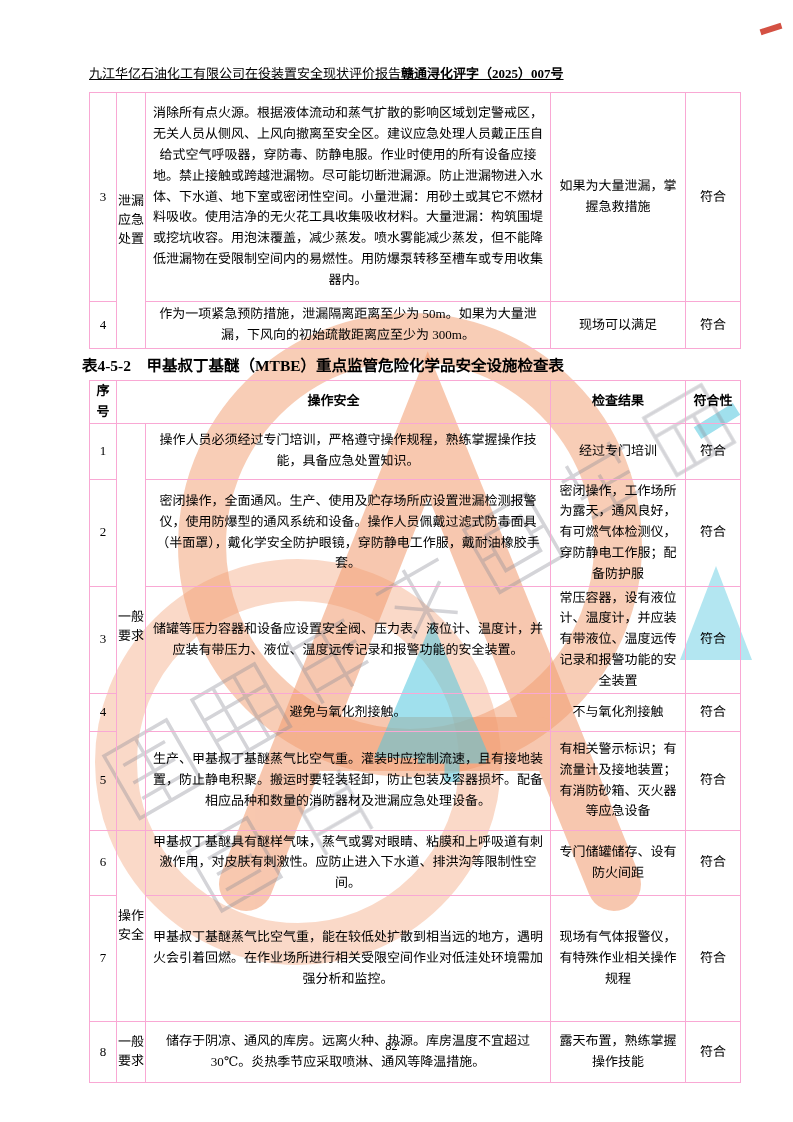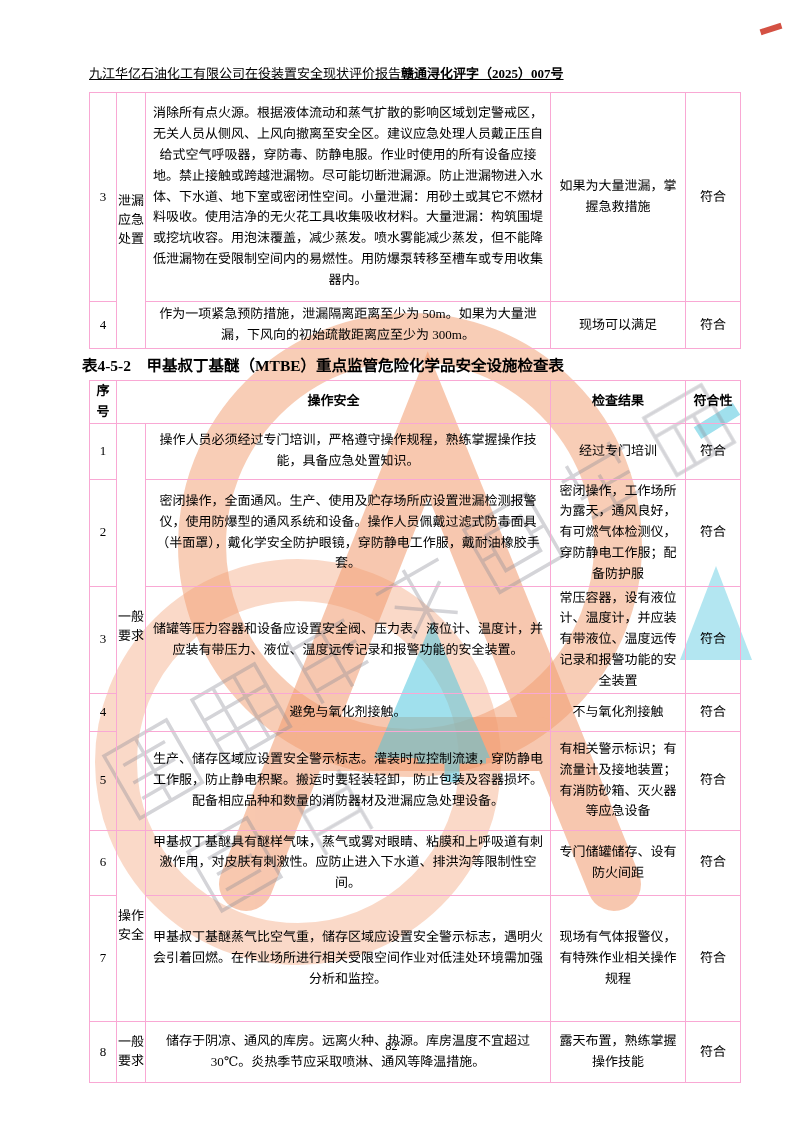--- a/index.html
+++ b/index.html
@@ -166,34 +166,34 @@
         <td>符合</td>
       </tr>
       <tr>
         <td style="height:35px">4</td>
         <td>避免与氧化剂接触。</td>
         <td>不与氧化剂接触</td>
         <td>符合</td>
       </tr>
       <tr>
         <td style="height:96px">5</td>
-        <td>生产、储存区域应设置安全警示标志。灌装时应控制流速，穿防静电工作服，防止静电积聚。搬运时要轻装轻卸，防止包装及容器损坏。配备相应品种和数量的消防器材及泄漏应急处理设备。</td>
+        <td>生产、甲基叔丁基醚蒸气比空气重。灌装时应控制流速，且有接地装置，防止静电积聚。搬运时要轻装轻卸，防止包装及容器损坏。配备相应品种和数量的消防器材及泄漏应急处理设备。</td>
         <td>有相关警示标识；有流量计及接地装置；有消防砂箱、灭火器等应急设备</td>
         <td>符合</td>
       </tr>
       <tr>
         <td style="height:58px">6</td>
         <td class="group-cell" rowspan="2">操作安全</td>
         <td>甲基叔丁基醚具有醚样气味，蒸气或雾对眼睛、粘膜和上呼吸道有刺激作用，对皮肤有刺激性。应防止进入下水道、排洪沟等限制性空间。</td>
         <td>专门储罐储存、设有防火间距</td>
         <td>符合</td>
       </tr>
       <tr>
         <td style="height:123px">7</td>
-        <td>甲基叔丁基醚蒸气比空气重，储存区域应设置安全警示标志，遇明火会引着回燃。在作业场所进行相关受限空间作业对低洼处环境需加强分析和监控。</td>
+        <td>甲基叔丁基醚蒸气比空气重，能在较低处扩散到相当远的地方，遇明火会引着回燃。在作业场所进行相关受限空间作业对低洼处环境需加强分析和监控。</td>
         <td>现场有气体报警仪，有特殊作业相关操作规程</td>
         <td>符合</td>
       </tr>
       <tr>
         <td style="height:58px">8</td>
         <td class="group-cell">一般要求</td>
         <td>储存于阴凉、通风的库房。远离火种、热源。库房温度不宜超过30℃。炎热季节应采取喷淋、通风等降温措施。</td>
         <td>露天布置，熟练掌握操作技能</td>
         <td>符合</td>
       </tr>

